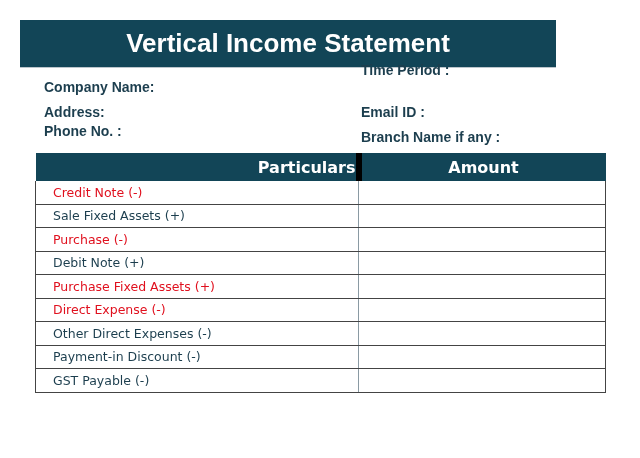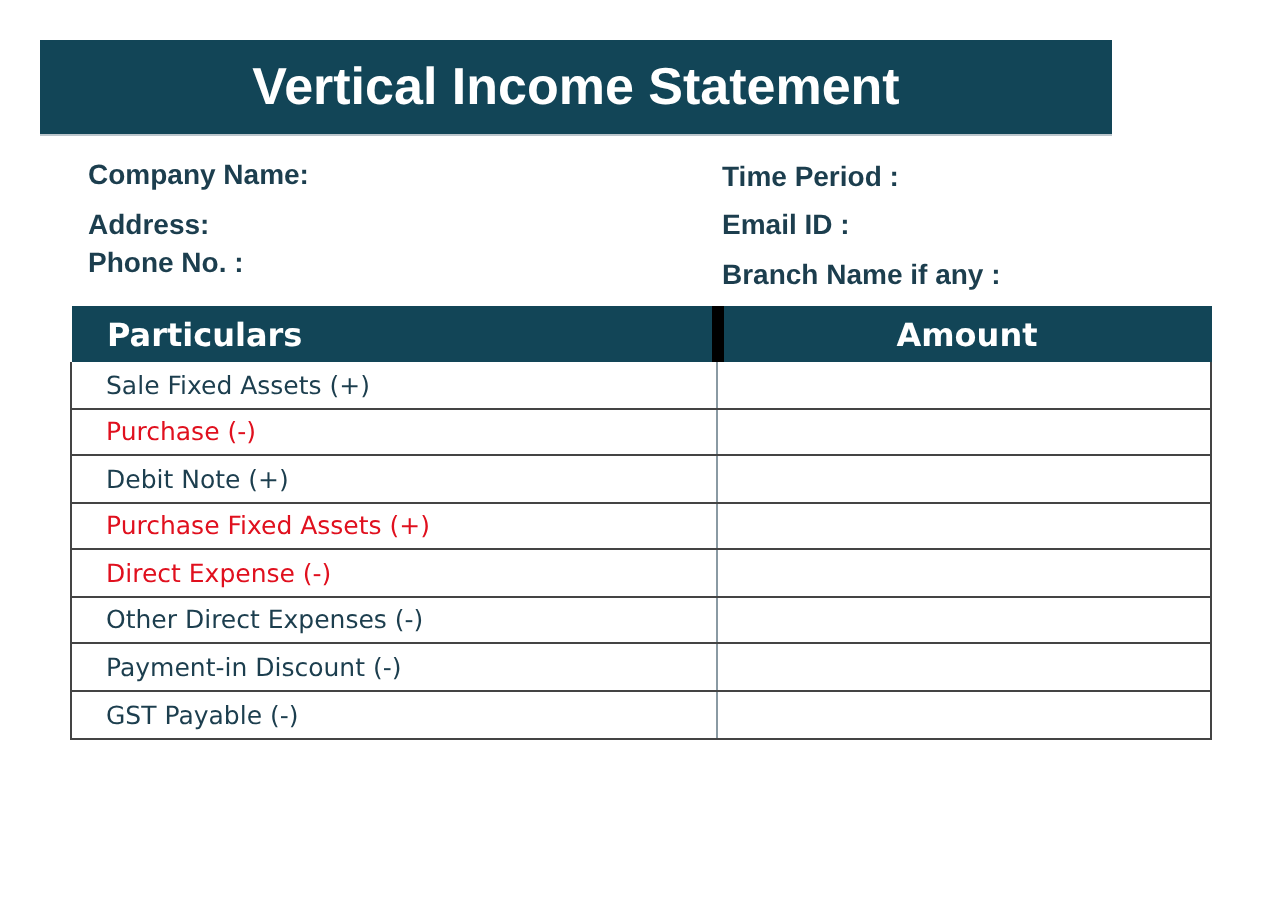--- a/index.html
+++ b/index.html
@@ -1,48 +1,52 @@
 <!DOCTYPE html>
 <html><head>
 <meta charset="utf-8">
 <style>
   html,body{margin:0;padding:0;background:#ffffff;}
   body{width:640px;height:458px;position:relative;overflow:hidden;font-family:"Liberation Sans",sans-serif;}
   .title-bar{position:absolute;left:20px;top:20px;width:536px;height:47px;background:#124557;color:#fff;display:flex;align-items:center;justify-content:center;font-size:26px;font-weight:bold;border-bottom:1px solid #bcc6cc;}
   .info{position:absolute;font-size:14px;font-weight:bold;color:#1c3e4e;}
   .tbl{position:absolute;left:35px;top:153px;width:571px;border-collapse:collapse;font-family:"DejaVu Sans",sans-serif;}
   .tbl th{background:#124557;color:#fff;height:28px;font-size:16px;font-weight:bold;padding:0;}
-  .tbl th.part{text-align:left;padding-left:18px;width:302px;border-right:6px solid #000000;}
+  .tbl th.part{text-align:right;padding-left:18px;width:302px;border-right:6px solid #000000;}
   .tbl th.amt{text-align:center;}
   .tbl td{height:22.5px;font-size:12.5px;padding:0;border-bottom:1px solid #444;border-left:1px solid #444;border-right:1px solid #444;}
   .tbl td.name{padding-left:17px;color:#1c3e4e;border-right:1px solid #8a9aa3;}
   .tbl td.name.red{color:#e0101e;}
   .tbl td.name.bold{font-weight:normal;}
   .tbl tr:last-child td{height:23px;}
 </style>
 </head>
 <body>
 
 <div class="title-bar">Vertical Income Statement</div>
 
 <div class="info" style="left:44px;top:79px;">Company Name:</div>
 <div class="info" style="left:44px;top:104px;">Address:</div>
 <div class="info" style="left:44px;top:123px;">Phone No. :</div>
-<div class="info" style="left:361px;top:80px;">Time Period :</div>
+<div class="info" style="left:361px;top:62px;">Time Period :</div>
 <div class="info" style="left:361px;top:104px;">Email ID :</div>
 <div class="info" style="left:361px;top:129px;">Branch Name if any :</div>
 
 <table class="tbl">
   <thead>
     <tr>
       <th class="part">Particulars</th>
       <th class="amt">Amount</th>
     </tr>
   </thead>
   <tbody>
+    <tr>
+        <td class="name red">Credit Note (-)</td>
+        <td></td>
+      </tr>
     <tr>
         <td class="name">Sale Fixed Assets (+)</td>
         <td></td>
       </tr>
     <tr>
         <td class="name red">Purchase (-)</td>
         <td></td>
       </tr>
     <tr>
         <td class="name">Debit Note (+)</td>

